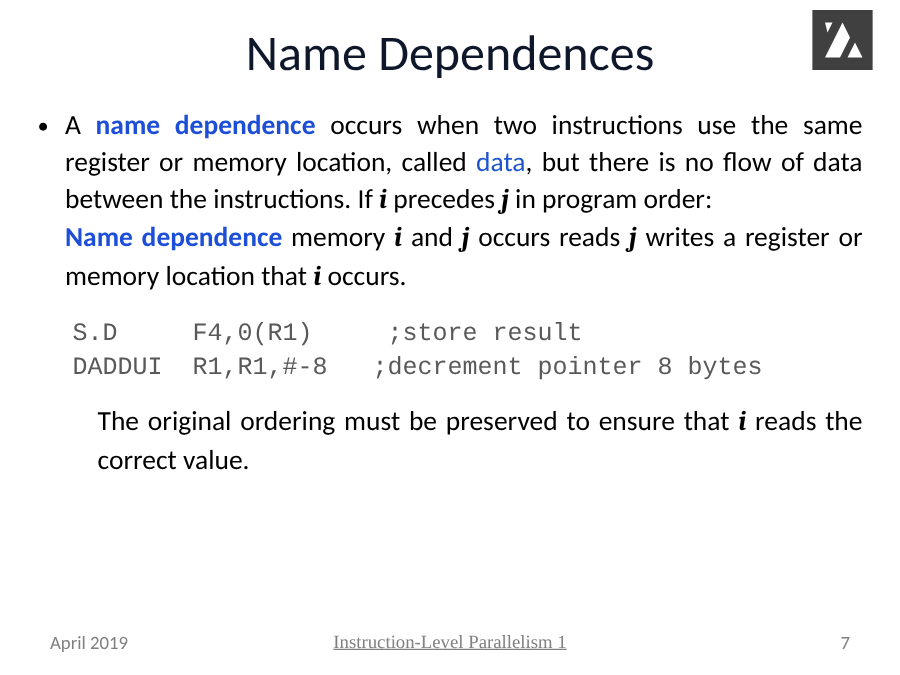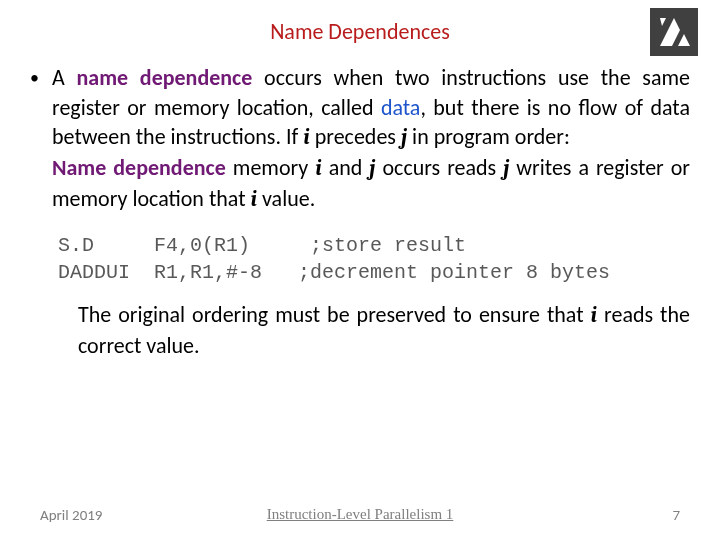--- a/index.html
+++ b/index.html
@@ -22,39 +22,39 @@
     position: absolute;
     top: 8px;
     right: 22px;
     width: 48px;
     height: 48px;
     background: #404040;
   }
   .logo svg { display:block; }
   .title {
     text-align: center;
-    font-size: 22px;
+    font-size: 40px;
     font-weight: 400;
-    color: #b91c1c;
+    color: #0f172a;
     margin-bottom: 18px;
   }
   .body {
     font-size: 22px;
     line-height: 1.35;
     text-align: justify;
     color: #000;
   }
   .bullet-row { display: flex; }
   .bullet {
     flex: 0 0 22px;
     font-size: 18px;
     line-height: 30px;
   }
   .bullet-text { flex: 1; }
-  .kw-bold-blue { font-weight: 700; color: #701a75; }
+  .kw-bold-blue { font-weight: 700; color: #1d4ed8; }
   .kw-blue { color: #1f55cc; }
   .var { font-family: Cambria, Georgia, serif; font-style: italic; font-weight: 700; }
   .code-block {
     font-family: Consolas, "Courier New", monospace;
     font-size: 20px;
     white-space: pre;
     color: #595959;
     margin: 18px 0 14px 28px;
     line-height: 1.35;
   }
@@ -96,21 +96,21 @@
   </div>
 
   <h1 class="title">Name Dependences</h1>
 
   <div class="body">
     <div class="bullet-row">
       <div class="bullet">•</div>
       <div class="bullet-text">
         <span>A </span><span class="kw-bold-blue">name dependence</span><span> occurs when two instructions use the same register or memory location, called </span><span class="kw-blue">data</span><span>, but there is no flow of data between the instructions. If </span><span class="var">i</span><span> precedes </span><span class="var">j</span><span> in program order:</span>
         <br>
-        <span class="kw-bold-blue">Name dependence</span><span> memory </span><span class="var">i</span><span> and </span><span class="var">j</span><span> occurs reads </span><span class="var">j</span><span> writes a register or memory location that </span><span class="var">i</span><span> value.</span>
+        <span class="kw-bold-blue">Name dependence</span><span> memory </span><span class="var">i</span><span> and </span><span class="var">j</span><span> occurs reads </span><span class="var">j</span><span> writes a register or memory location that </span><span class="var">i</span><span> occurs.</span>
       </div>
     </div>
 
     <div class="code-block">S.D     F4,0(R1)     ;store result
 DADDUI  R1,R1,#-8   ;decrement pointer 8 bytes</div>
 
     <div class="tail">
       <span>The original ordering must be preserved to ensure that </span><span class="var">i</span><span> reads the correct value.</span>
     </div>
   </div>

